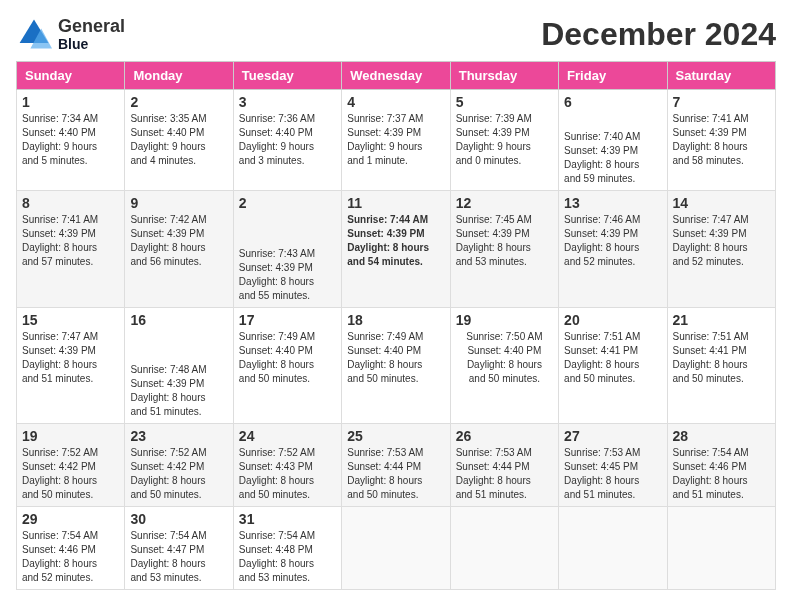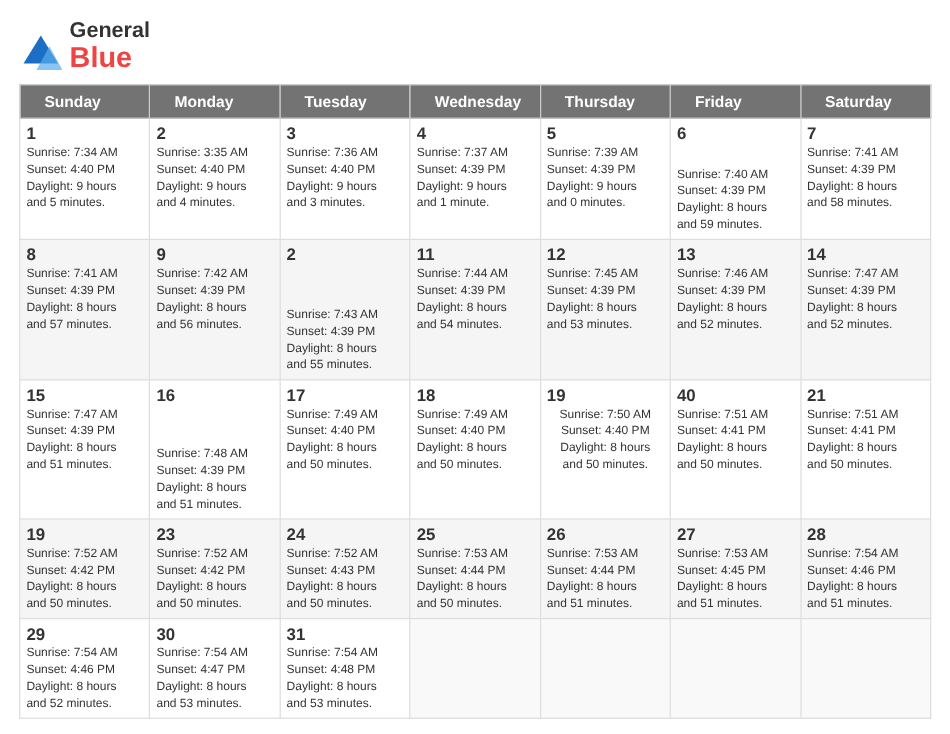--- a/index.html
+++ b/index.html
@@ -25,23 +25,23 @@
       display: flex;
       flex-direction: column;
       line-height: 1.1;
     }
     .logo-general {
       font-size: 18px;
       font-weight: bold;
       color: #333;
     }
     .logo-blue {
-      font-size: 24px;
-      font-weight: bold;
-      color: #ef4444;
+      font-size: 14px;
+      font-weight: bold;
+      color: #0f172a;
     }
     .logo-icon {
       width: 36px;
       height: 36px;
     }
     .title-block {
       text-align: right;
     }
     .main-title {
       font-size: 32px;
@@ -51,25 +51,25 @@
     .subtitle {
       font-size: 14px;
       color: #555;
     }
     table {
       width: 100%;
       border-collapse: collapse;
       table-layout: fixed;
     }
     th {
-      background-color: #737373;
+      background-color: #ec4899;
       color: #fff;
       font-size: 13px;
       font-weight: bold;
-      padding: 6px 20px;
+      padding: 6px 8px;
       text-align: left;
       border: 1px solid #ccc;
     }
     td {
       vertical-align: top;
       padding: 4px 5px;
       font-size: 10.5px;
       color: #333;
       border: 1px solid #ddd;
       background: #fff;
@@ -104,20 +104,21 @@
     <svg class="logo-icon" viewBox="0 0 40 40" xmlns="http://www.w3.org/2000/svg">
       <polygon points="20,4 36,30 4,30" fill="#1a6fc4"></polygon>
       <polygon points="28,14 40,36 16,36" fill="#5aacee" opacity="0.7"></polygon>
     </svg>
     <div class="logo-text">
       <span class="logo-general">General</span>
       <span class="logo-blue">Blue</span>
     </div>
   </div>
   <div class="title-block">
+    <div class="main-title">December 2024</div>
   </div>
 </div>
 
 <table>
   <thead>
     <tr id="header-row">
         <th>Sunday</th>
         <th>Monday</th>
         <th>Tuesday</th>
         <th>Wednesday</th>
@@ -195,21 +196,21 @@
         </td>
         <td>
           <span class="day-num">2</span>
           <div class="day-info" style="white-space: pre-line; margin-top: 36px;">Sunrise: 7:43 AM
 Sunset: 4:39 PM
 Daylight: 8 hours
 and 55 minutes.</div>
         </td>
         <td>
           <span class="day-num">11</span>
-          <div class="day-info" style="white-space: pre-line;">Sunrise: 7:44 AM
+          <div class="day-info" style="white-space: pre-line; font-weight: bold;">Sunrise: 7:44 AM
 Sunset: 4:39 PM
 Daylight: 8 hours
 and 54 minutes.</div>
         </td>
         <td>
           <span class="day-num">12</span>
           <div class="day-info" style="white-space: pre-line;">Sunrise: 7:45 AM
 Sunset: 4:39 PM
 Daylight: 8 hours
 and 53 minutes.</div>
@@ -259,21 +260,21 @@
 and 50 minutes.</div>
         </td>
         <td>
           <span class="day-num">19</span>
           <div class="day-info" style="white-space: pre-line; text-align: center;">Sunrise: 7:50 AM
 Sunset: 4:40 PM
 Daylight: 8 hours
 and 50 minutes.</div>
         </td>
         <td>
-          <span class="day-num">40</span>
+          <span class="day-num">20</span>
           <div class="day-info" style="white-space: pre-line;">Sunrise: 7:51 AM
 Sunset: 4:41 PM
 Daylight: 8 hours
 and 50 minutes.</div>
         </td>
         <td>
           <span class="day-num">21</span>
           <div class="day-info" style="white-space: pre-line;">Sunrise: 7:51 AM
 Sunset: 4:41 PM
 Daylight: 8 hours

